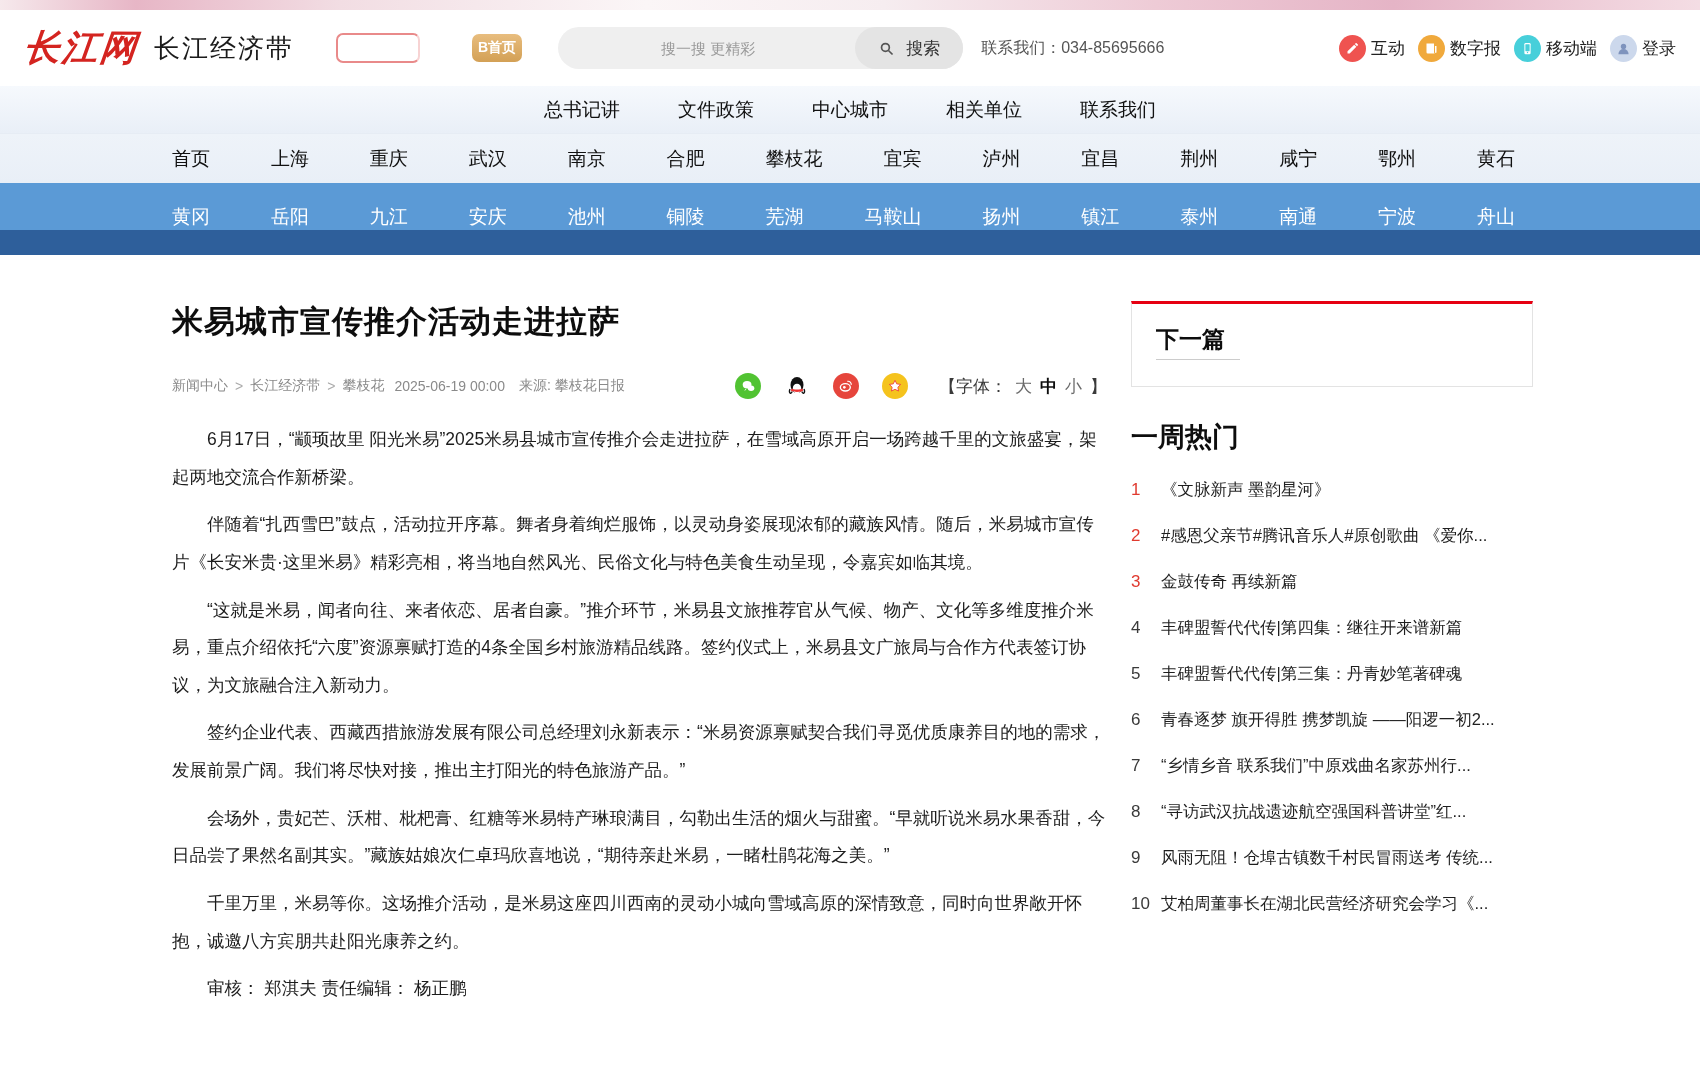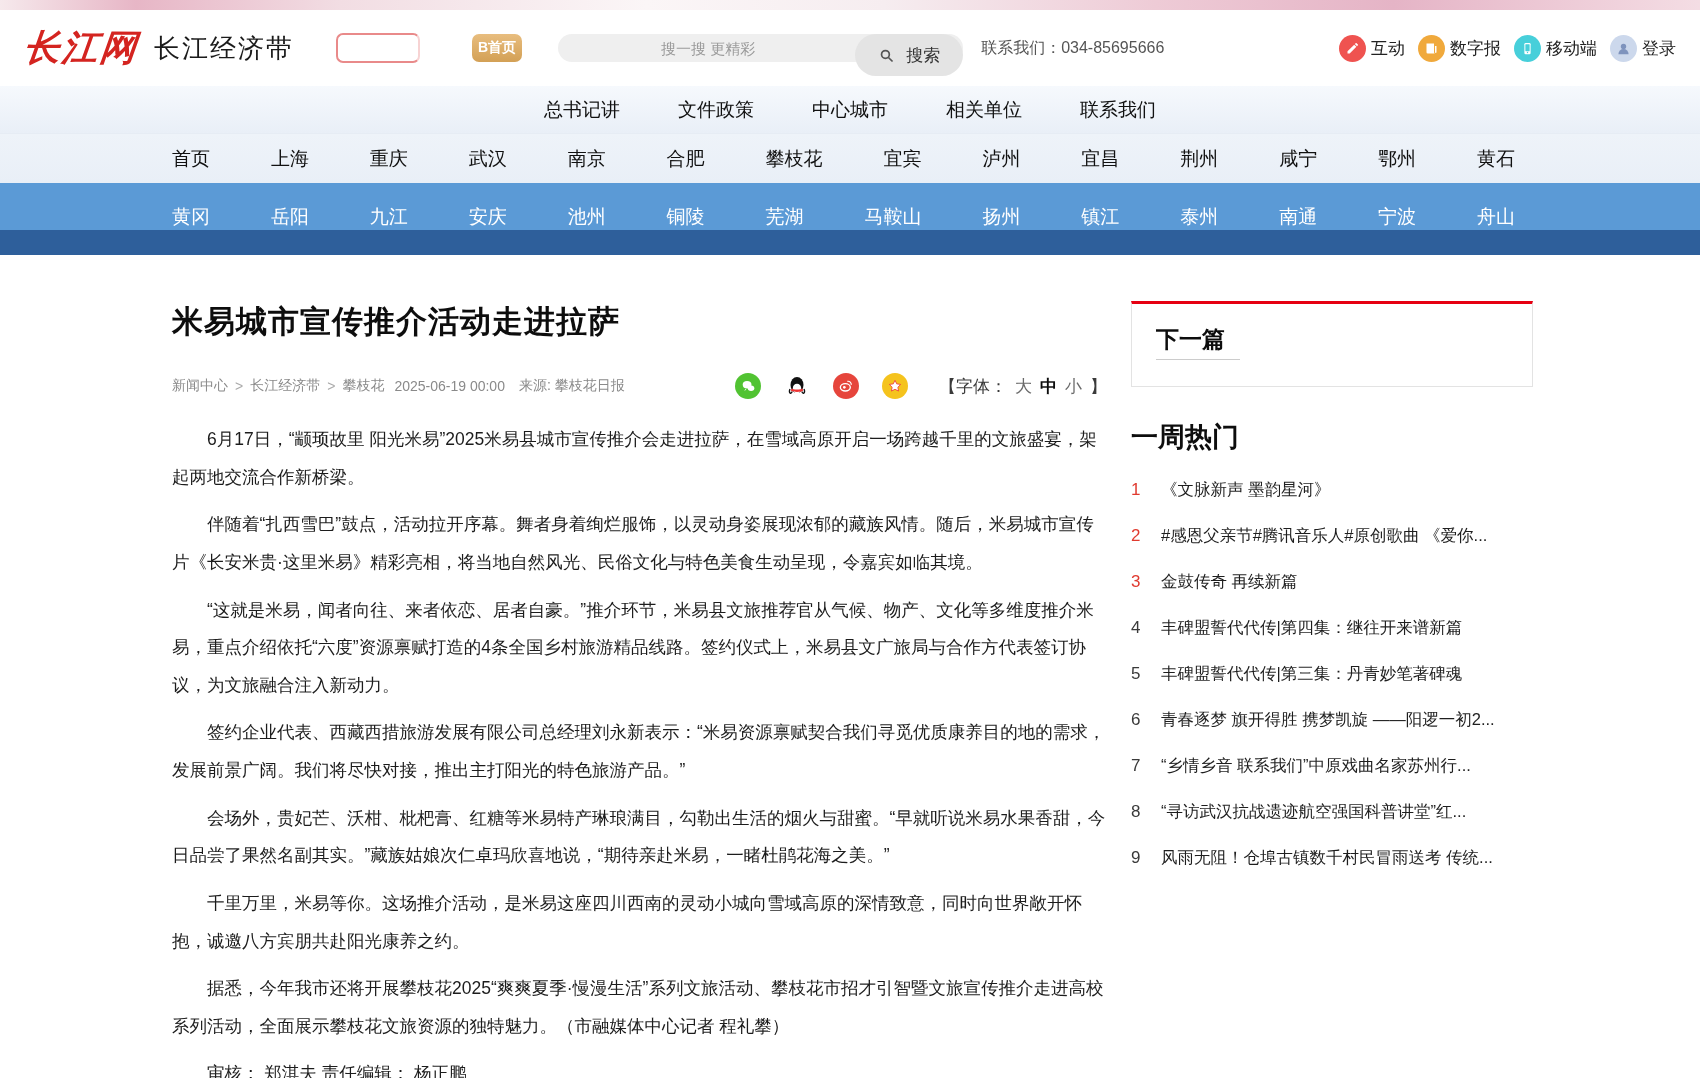--- a/index.html
+++ b/index.html
@@ -13,21 +13,21 @@
 
   
   .topbar { height:76px; display:flex; align-items:center; padding:0 24px; background:#fff; }
   .logo-text { font-family:"DejaVu Serif", serif; font-weight:bold; font-style:italic;
     font-size:36px; color:#d42420; letter-spacing:2px; transform:skewX(-6deg); cursor:pointer; }
   .channel-name { font-size:26px; color:#1b1b1b; margin-left:16px; letter-spacing:2px; font-weight:500; }
   .red-box { width:84px; height:30px; border:2px solid #e98a8a; border-radius:7px; margin-left:42px;
     background:linear-gradient(90deg,#fff,#fff 60%,rgba(255,255,255,0)); border-right-color:#f7d3d3; }
   .home-badge { margin-left:52px; background:linear-gradient(180deg,#e8bd7e,#d3a055);
     color:#fff; font-size:14px; font-weight:bold; padding:5px 6px; border-radius:7px; cursor:pointer; }
-  .search-pill { position:relative; margin-left:36px; width:405px; height:28px;
+  .search-pill { position:relative; margin-left:36px; width:405px; height:42px;
     background:#efefef; border-radius:21px; display:flex; align-items:center; }
   .search-input { border:none; outline:none; background:transparent; width:300px; height:100%;
     font-size:15px; color:#333; text-align:center; font-family:"Liberation Sans",sans-serif; }
   .search-input::placeholder { color:#9a9a9a; }
   .search-btn { position:absolute; right:0; top:0; height:42px; width:108px; background:#e4e4e4;
     border:none; border-radius:21px; display:flex; align-items:center; justify-content:center;
     gap:11px; font-size:17px; color:#333; cursor:pointer; font-family:"Liberation Sans",sans-serif; }
   .contact { margin-left:18px; font-size:16px; color:#555; }
   .quick-links { margin-left:auto; display:flex; align-items:center; gap:13px; }
   .qlink { display:flex; align-items:center; gap:5px; font-size:17px; color:#222; cursor:pointer; }
@@ -245,21 +245,20 @@
       </span>
     </div>
 
     <div class="article-body">
       <p>6月17日，“颛顼故里 阳光米易”2025米易县城市宣传推介会走进拉萨，在雪域高原开启一场跨越千里的文旅盛宴，架起两地交流合作新桥梁。</p>
       <p>伴随着“扎西雪巴”鼓点，活动拉开序幕。舞者身着绚烂服饰，以灵动身姿展现浓郁的藏族风情。随后，米易城市宣传片《长安米贵·这里米易》精彩亮相，将当地自然风光、民俗文化与特色美食生动呈现，令嘉宾如临其境。</p>
       <p>“这就是米易，闻者向往、来者依恋、居者自豪。”推介环节，米易县文旅推荐官从气候、物产、文化等多维度推介米易，重点介绍依托“六度”资源禀赋打造的4条全国乡村旅游精品线路。签约仪式上，米易县文广旅局与合作方代表签订协议，为文旅融合注入新动力。</p>
       <p>签约企业代表、西藏西措旅游发展有限公司总经理刘永新表示：“米易资源禀赋契合我们寻觅优质康养目的地的需求，发展前景广阔。我们将尽快对接，推出主打阳光的特色旅游产品。”</p>
       <p>会场外，贵妃芒、沃柑、枇杷膏、红糖等米易特产琳琅满目，勾勒出生活的烟火与甜蜜。“早就听说米易水果香甜，今日品尝了果然名副其实。”藏族姑娘次仁卓玛欣喜地说，“期待亲赴米易，一睹杜鹃花海之美。”</p>
       <p>千里万里，米易等你。这场推介活动，是米易这座四川西南的灵动小城向雪域高原的深情致意，同时向世界敞开怀抱，诚邀八方宾朋共赴阳光康养之约。</p>
-      <p>据悉，今年我市还将开展攀枝花2025“爽爽夏季·慢漫生活”系列文旅活动、攀枝花市招才引智暨文旅宣传推介走进高校系列活动，全面展示攀枝花文旅资源的独特魅力。（市融媒体中心记者 程礼攀）</p>
     </div>
 
     <div class="article-footer">审核： 郑淇夫 责任编辑： 杨正鹏</div>
   </article>
 
   <aside class="side-col">
     <div class="next-box">
       <div class="next-label">下一篇</div>
     </div>
 
@@ -294,15 +293,19 @@
         <span class="hot-text">“乡情乡音 联系我们”中原戏曲名家苏州行...</span>
       </li>
       <li>
         <span class="hot-rank">8</span>
         <span class="hot-text">“寻访武汉抗战遗迹航空强国科普讲堂”红...</span>
       </li>
       <li>
         <span class="hot-rank">9</span>
         <span class="hot-text">风雨无阻！仓埠古镇数千村民冒雨送考 传统...</span>
       </li>
+      <li>
+        <span class="hot-rank">10</span>
+        <span class="hot-text">艾柏周董事长在湖北民营经济研究会学习《...</span>
+      </li>
     </ul>
   </aside>
 </div>
 
 </body></html>

